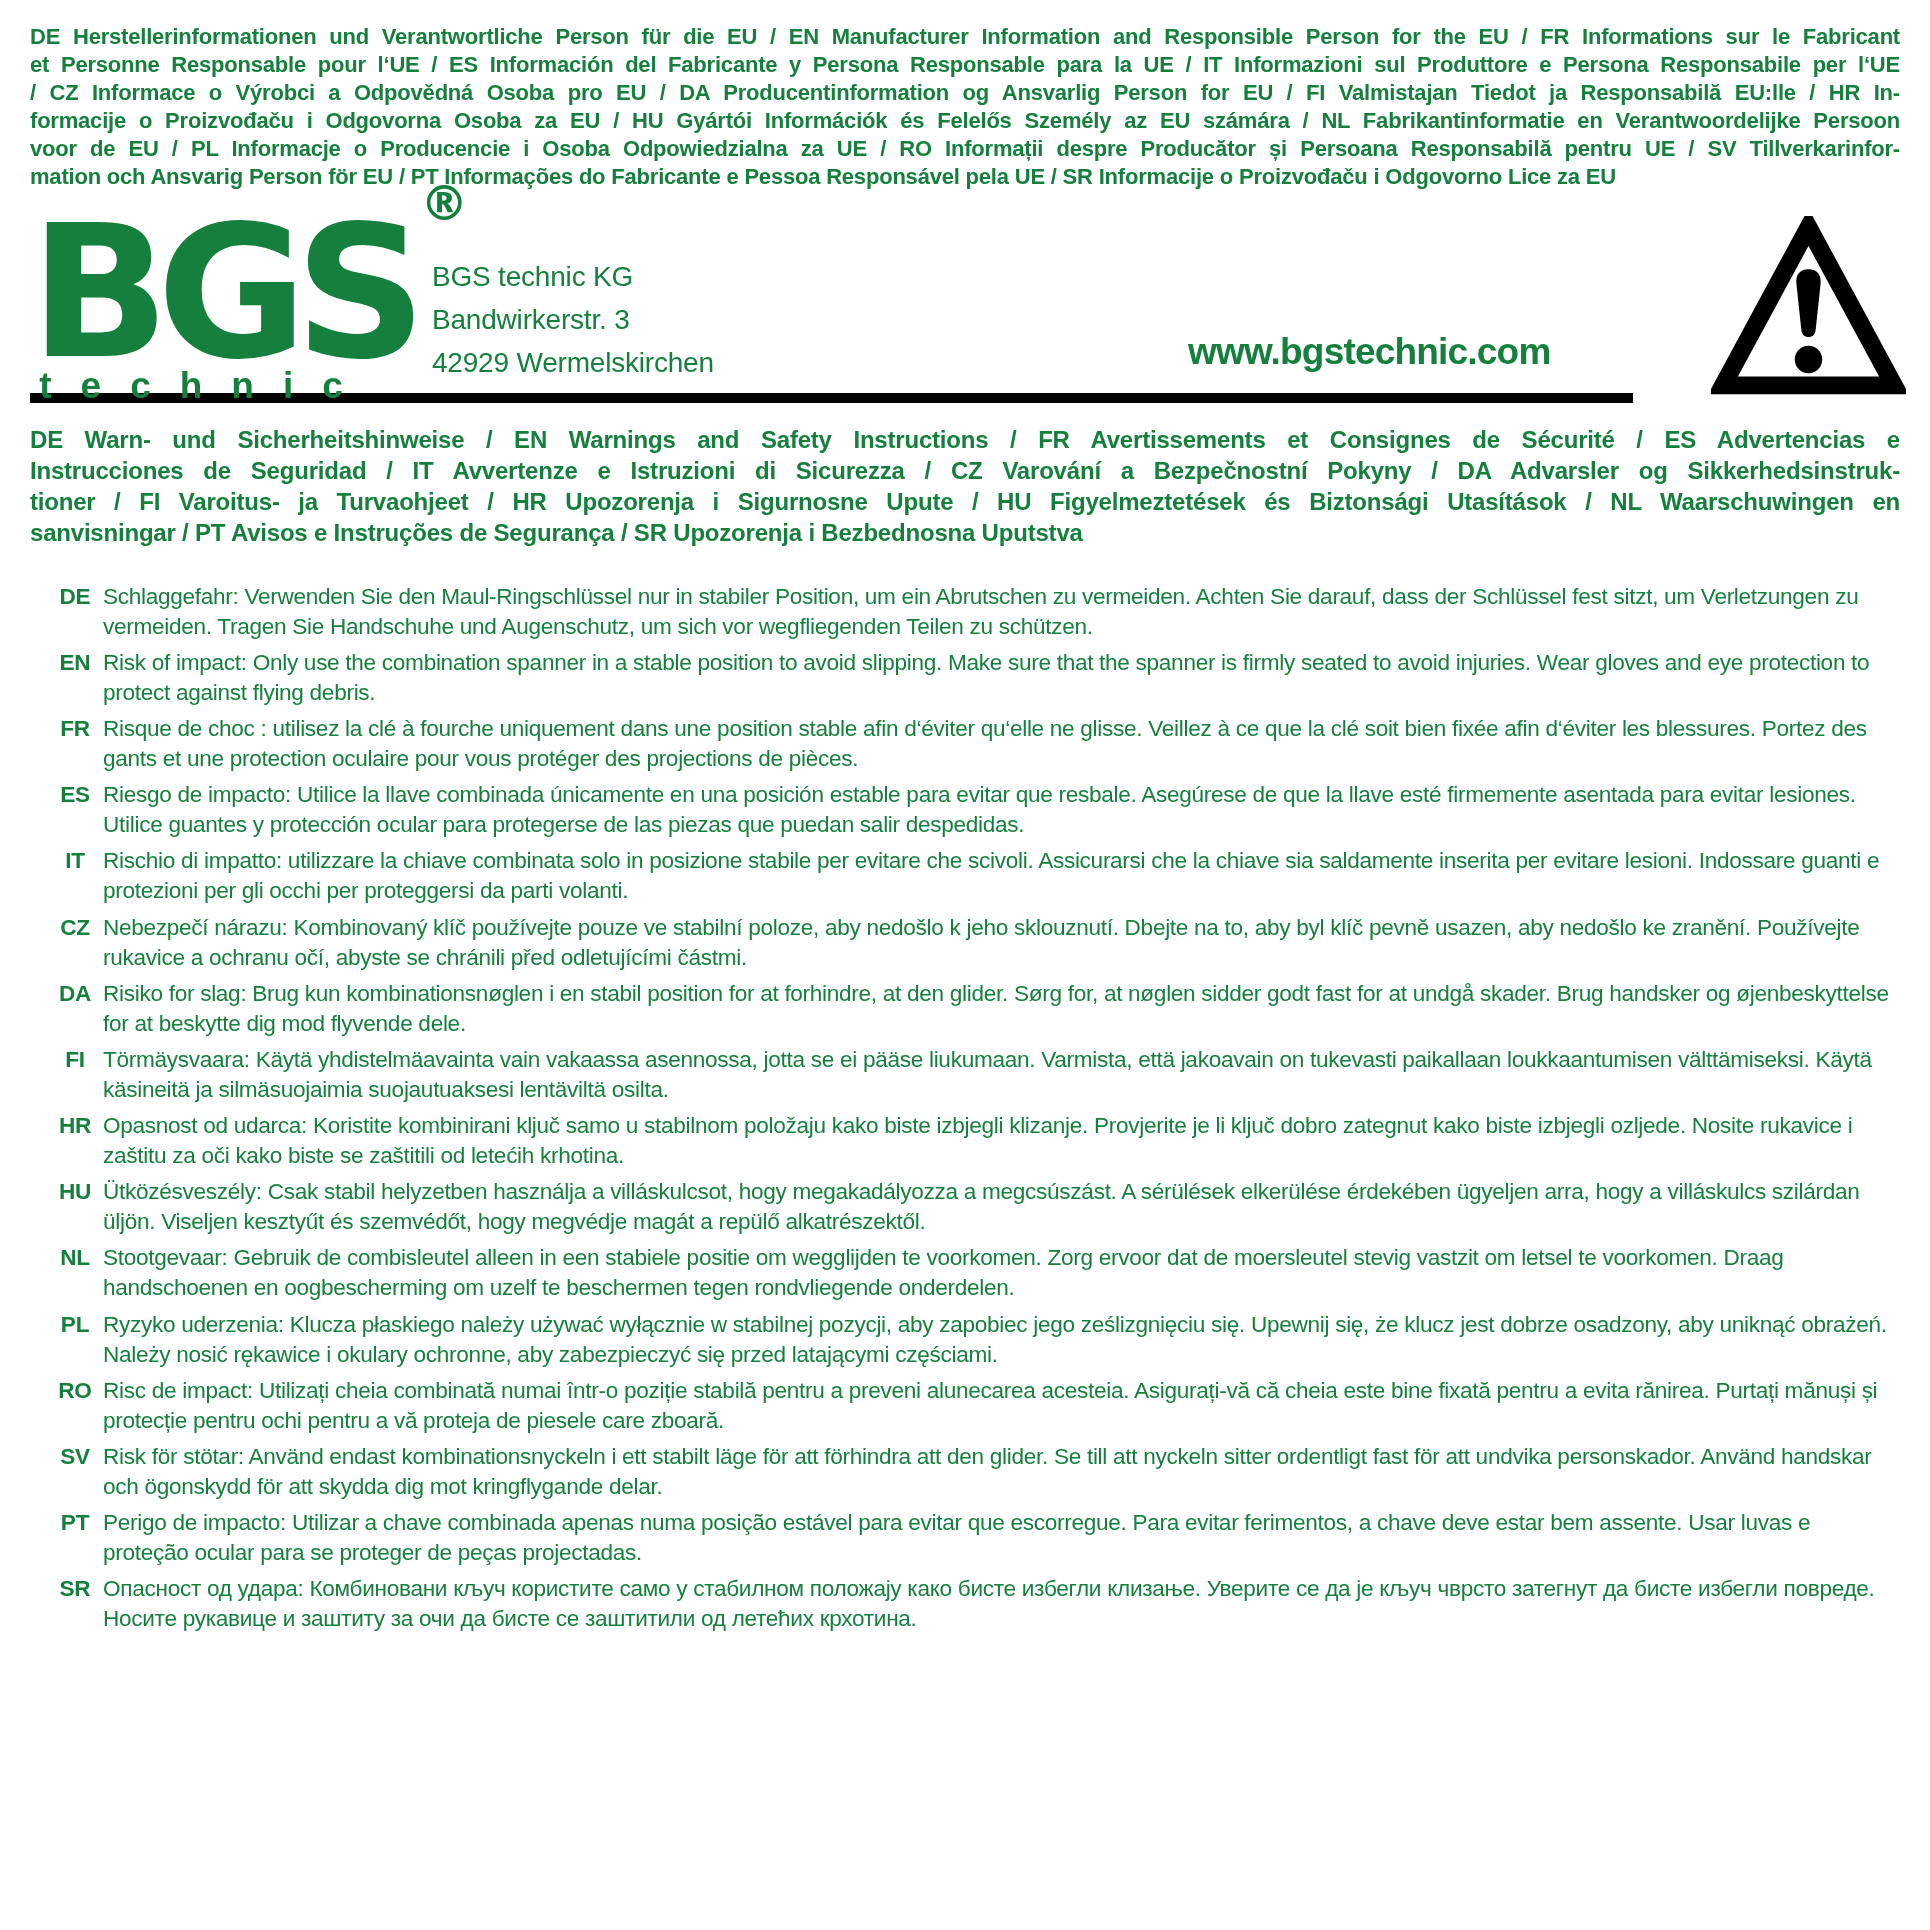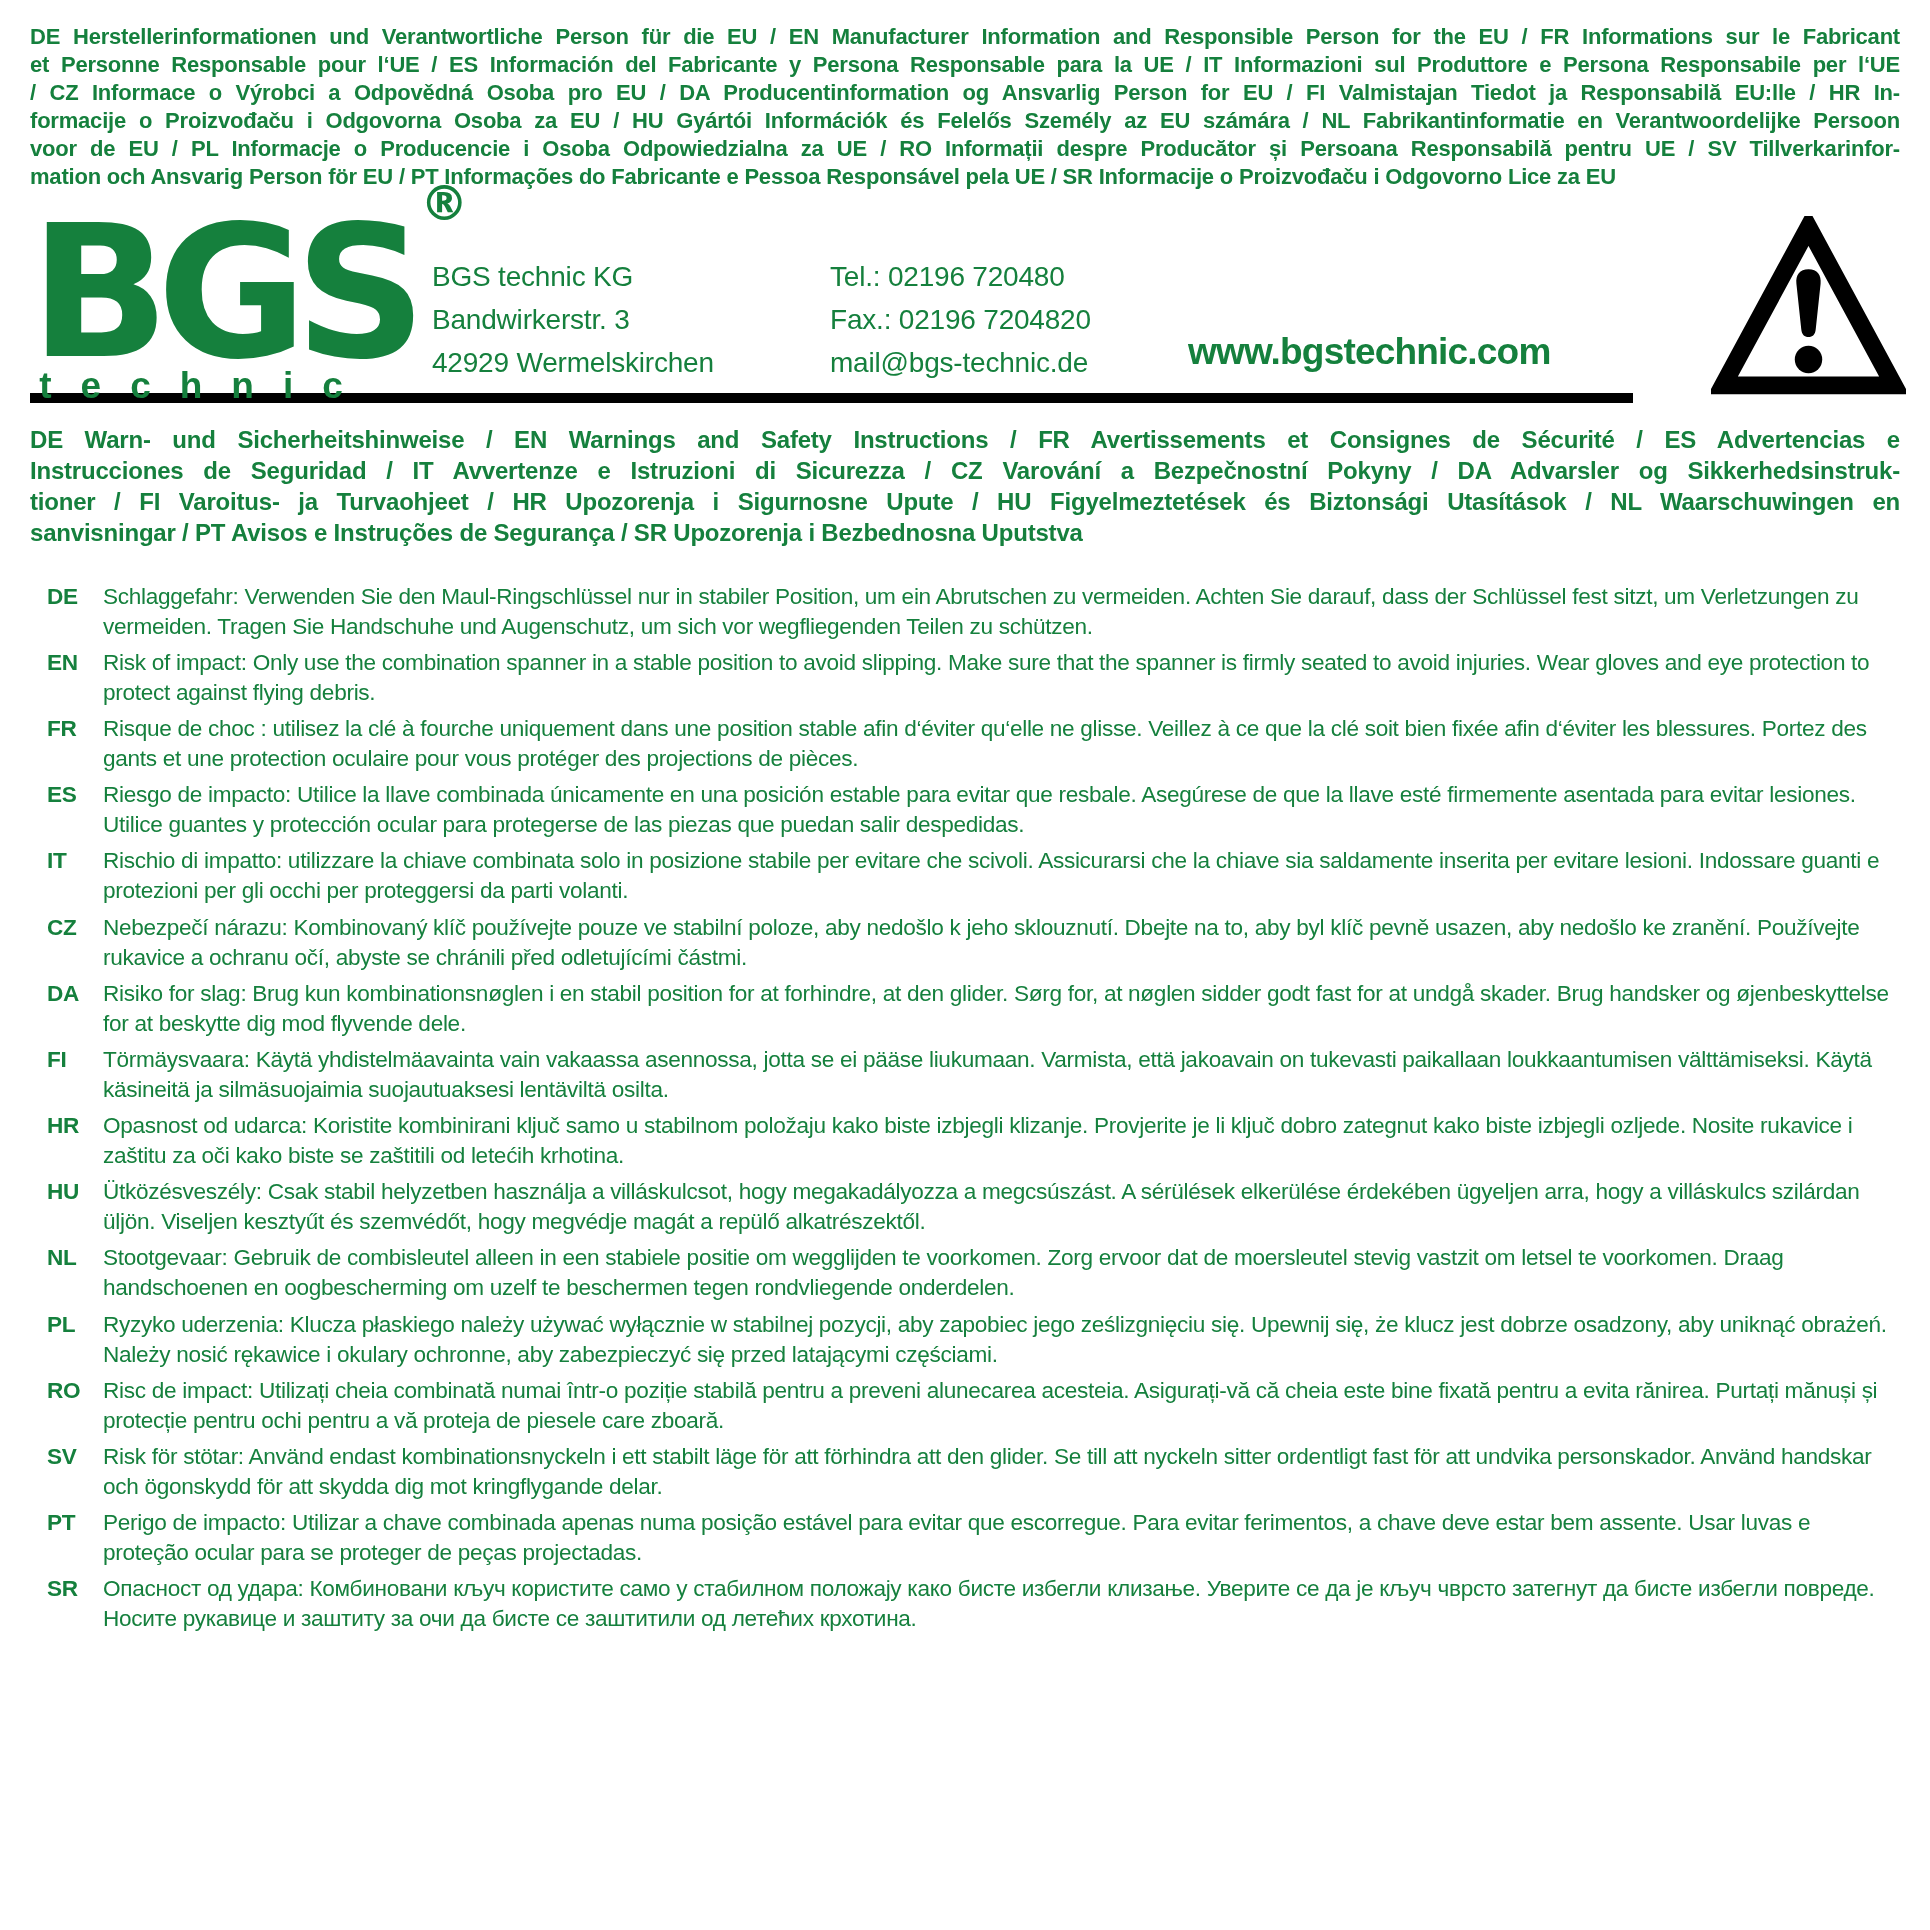--- a/index.html
+++ b/index.html
@@ -26,21 +26,21 @@
   .addr{position:absolute;left:402px;top:31px;font-size:28px;line-height:43px;letter-spacing:-0.2px;}
   .contact{position:absolute;left:800px;top:31px;font-size:28px;line-height:43px;letter-spacing:-0.2px;}
   .website{position:absolute;left:1158px;top:107px;font-weight:bold;font-size:37px;letter-spacing:-0.8px;}
   .triangle{position:absolute;right:-6.2px;top:-7.8px;}
   .rule{height:10px;background:#000;width:1603px;margin-top:1.6px;}
   
   .hdr2{font-weight:bold;font-size:24px;line-height:31px;letter-spacing:-0.2px;margin-top:21px;}
   
   .wlist{margin-top:34px;padding-left:17px;}
   .w-item{display:flex;margin-bottom:6.2px;font-size:22.6px;line-height:30px;letter-spacing:-0.3px;}
-  .w-code{flex:none;width:56px;font-weight:bold;}
+  .w-code{flex:none;width:56px;font-weight:bold;text-align:center;}
   .w-text{flex:1;padding-right:0;}
 </style>
 </head>
 <body>
 
 <div class="page">
 
   <div class="hdr1">
       <div class="hline just">DE Herstellerinformationen und Verantwortliche Person für die EU  /  EN Manufacturer Information and Responsible Person for the EU  /  FR Informations sur le Fabricant</div>
       <div class="hline just">et Personne Responsable pour l‘UE  /  ES Información del Fabricante y Persona Responsable para la UE  /  IT Informazioni sul Produttore e Persona Responsabile per l‘UE</div>
@@ -52,25 +52,20 @@
 
   <div class="band">
     <div class="logo">
       <div class="logo-main"><span>BGS</span><span class="reg">®</span></div>
       <div class="logo-sub">technic</div>
     </div>
     <div class="addr">
       <div>BGS technic KG</div>
       <div>Bandwirkerstr. 3</div>
       <div>42929 Wermelskirchen</div>
-    </div>
-    <div class="contact">
-      <div>Tel.: 02196 720480</div>
-      <div>Fax.: 02196 7204820</div>
-      <div>mail@bgs-technic.de</div>
     </div>
     <div class="website">www.bgstechnic.com</div>
     <div class="triangle">
       <svg width="195" height="179" viewBox="0 0 120 111" xmlns="http://www.w3.org/2000/svg">
         <path d="M60 7 L113 105 L7 105 Z" fill="none" stroke="#000" stroke-width="11" stroke-linejoin="miter"></path>
         <path d="M60 33 C65.5 33 68 36.5 67.5 42 L64.5 70 C64.2 73.5 62.5 75 60 75 C57.5 75 55.8 73.5 55.5 70 L52.5 42 C52 36.5 54.5 33 60 33 Z" fill="#000"></path>
         <circle cx="60" cy="89" r="8.5" fill="#000"></circle>
       </svg>
     </div>
   </div>

